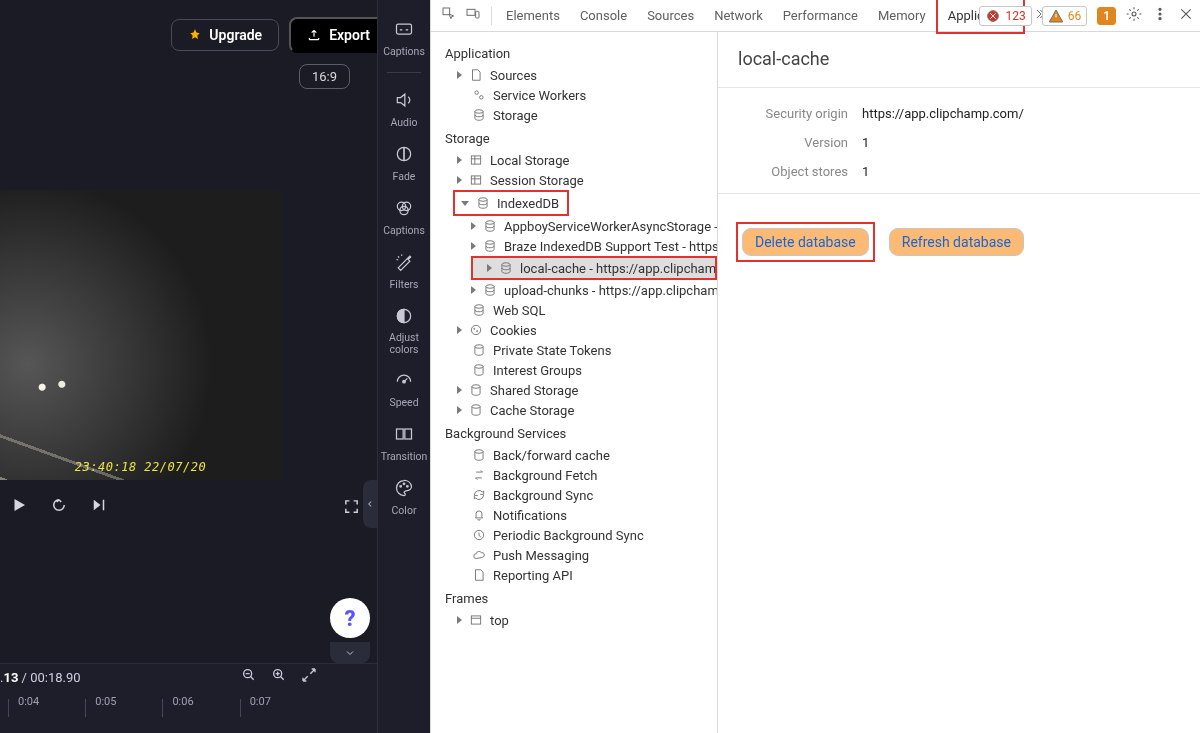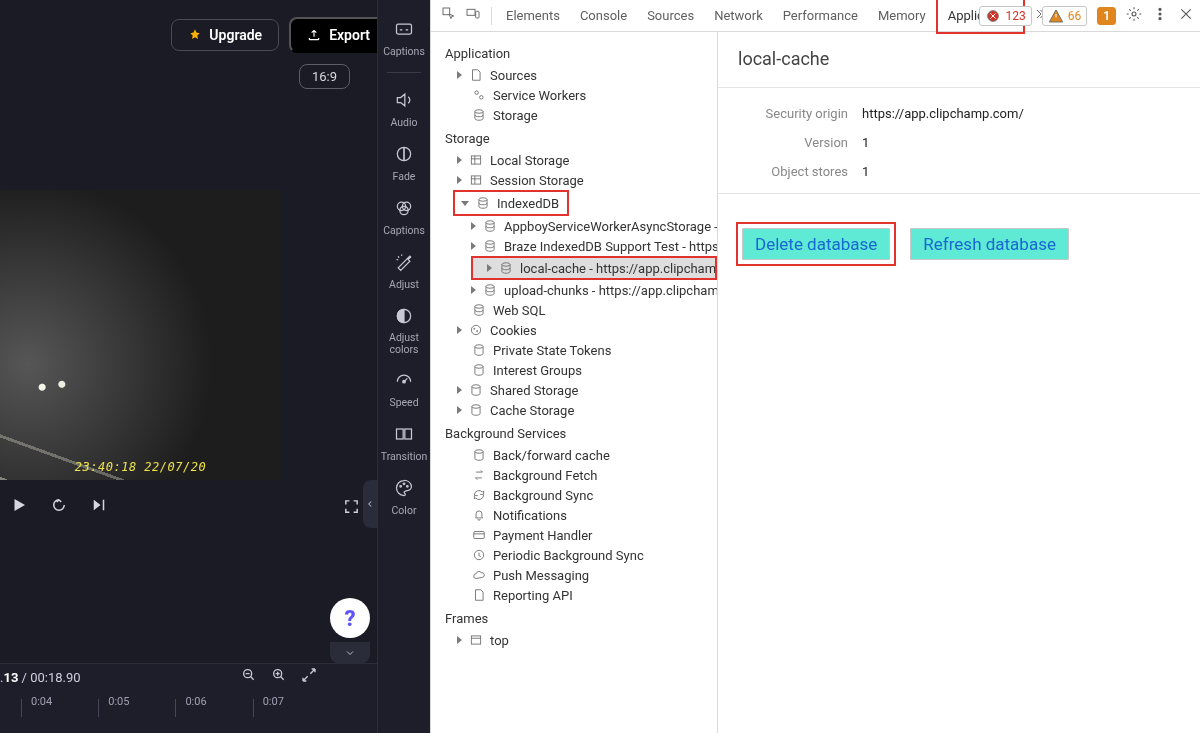--- a/index.html
+++ b/index.html
@@ -38,21 +38,21 @@
 
 .help-fab { position:absolute; right: 60px; top: 598px; width: 40px; height:40px; border-radius:50%; background:#fff; display:flex; align-items:center; justify-content:center; color:#5b53ff; font-size:22px; font-weight:800; }
 .expand-strip { position:absolute; right: 60px; top: 642px; width: 40px; height:22px; border-radius: 0 0 10px 10px; background:#2b2c3a; display:flex; align-items:center; justify-content:center; }
 .expand-strip svg{width:12px;height:12px;stroke:#bfbfd0;fill:none;stroke-width:2}
 
 .timeline-bar { position:absolute; left:0; bottom:0; width: 377px; height: 70px; background:#1d1e29; border-top:1px solid #2c2d3a; }
 .time-readout { position:absolute; left:0; bottom:48px; font-size:13px; color:#cfcfe0; }
 .time-readout b{color:#fff; font-weight:700}
 .zoom-ctrls { position:absolute; right:60px; bottom:46px; display:flex; gap:14px; }
 .zoom-ctrls svg{width:16px;height:16px;stroke:#c9c9d8;fill:none;stroke-width:2}
-.ruler { position:absolute; left:0; bottom:8px; width: 360px; height:30px; display:flex; gap:56px; font-size:11px; color:#9fa0b2; padding-left:31px}
+.ruler { position:absolute; left:0; bottom:8px; width: 360px; height:30px; display:flex; gap:56px; font-size:11px; color:#9fa0b2; padding-left:18px}
 .ruler span{position:relative}
 .ruler span::before{content:"";position:absolute;left:-10px;top:4px;width:1px;height:18px;background:#46475a}
 
 .collapse-tab { position:absolute; right: 53px; top: 480px; width: 14px; height: 48px; background:#2b2c3a; border-radius: 8px 0 0 8px; display:flex;align-items:center;justify-content:center;}
 .collapse-tab svg{width:10px;height:10px;stroke:#aeaec2;fill:none;stroke-width:2.5}
 
 
 .devtools { flex: 1; display: flex; flex-direction: column; border-left: 1px solid #d9d9d9; }
 .dt-tabbar { height: 32px; border-bottom: 1px solid #d9d9d9; display: flex; align-items: center; padding: 0 4px; gap: 0; font-size: 13px; color: #5f5f5f; position:relative; }
 .dt-tabbar .tab { padding: 0 10px; height: 32px; display:flex; align-items:center; cursor:pointer; white-space:nowrap; }
@@ -85,21 +85,21 @@
 .hl-box{ border:2px solid #e1322d; margin-left:22px; padding:1px 2px; display:inline-flex }
 .hl-box2{ border:2px solid #e1322d; display:block; margin-left:40px;}
 
 .dt-detail { flex:1; padding: 10px 18px; font-size:13px; color:#333; }
 .dt-title { font-size:18px; color:#444; margin: 6px 0 18px 2px; }
 .kv { display:flex; margin-bottom:14px; }
 .kv .k { width: 112px; text-align:right; color:#888; margin-right:14px; }
 .kv .v { color:#222; }
 .btn-row { display:flex; gap:14px; align-items:center; margin-top:28px; }
 .hl-btn-wrap{ border:2px solid #e1322d; padding:4px; }
-.dt-btn { padding:5px 12px; border:1px solid #c6c6c6; border-radius:1px; background:#5eead4; color:#1967d2; font-size:17px; cursor:pointer; }
+.dt-btn { padding:5px 12px; border:1px solid #c6c6c6; border-radius:9px; background:#fdba74; color:#1967d2; font-size:14px; cursor:pointer; }
 .divider{height:1px;background:#e5e5e5;margin:0 -18px 12px -18px}
 .hr-top{height:1px;background:#e5e5e5;margin:0 -18px 0 -18px}
 </style>
 </head>
 <body>
 
 <div class="app">
 
   <div class="editor">
     <div class="top-bar">
@@ -214,21 +214,21 @@
             </svg>
           </span>
           <span>Captions</span>
         </div>
       <div class="tool">
           <span class="tool-icon">
             <svg viewBox="0 0 24 24">
               <path d="M5 19L16 8l3 3L8 22zM16 8l3-3 1 1-3 3M5 5l1 2M9 3l.5 1.5M3 9l2 .5"></path>
             </svg>
           </span>
-          <span>Adjust</span>
+          <span>Filters</span>
         </div>
       <div class="tool">
           <span class="tool-icon">
             <svg viewBox="0 0 24 24">
               <circle cx="12" cy="12" r="8"></circle>
               <path d="M12 4a8 8 0 000 16z" fill="#c7c8d5"></path>
             </svg>
           </span>
           <span style="text-align:center;line-height:1.1">Adjust colors</span>
         </div>
@@ -490,28 +490,20 @@
         <div class="tree-item l1">
             <span class="tri sp"></span>
             <span class="ti-icon"><svg viewBox="0 0 24 24">
                 <path d="M6 17h12l-1-2V10a5 5 0 00-10 0v5zM10 19a2 2 0 004 0"></path>
               </svg></span>
             <span>Notifications</span>
           </div>
         <div class="tree-item l1">
             <span class="tri sp"></span>
             <span class="ti-icon"><svg viewBox="0 0 24 24">
-                <rect x="3" y="6" width="18" height="12" rx="2"></rect>
-                <path d="M3 10h18"></path>
-              </svg></span>
-            <span>Payment Handler</span>
-          </div>
-        <div class="tree-item l1">
-            <span class="tri sp"></span>
-            <span class="ti-icon"><svg viewBox="0 0 24 24">
                 <circle cx="12" cy="12" r="8"></circle>
                 <path d="M12 8v5l3 2"></path>
               </svg></span>
             <span>Periodic Background Sync</span>
           </div>
         <div class="tree-item l1">
             <span class="tri sp"></span>
             <span class="ti-icon"><svg viewBox="0 0 24 24">
                 <path d="M7 18a4 4 0 010-8 5 5 0 019-2 4 4 0 012 8z"></path>
               </svg></span>

